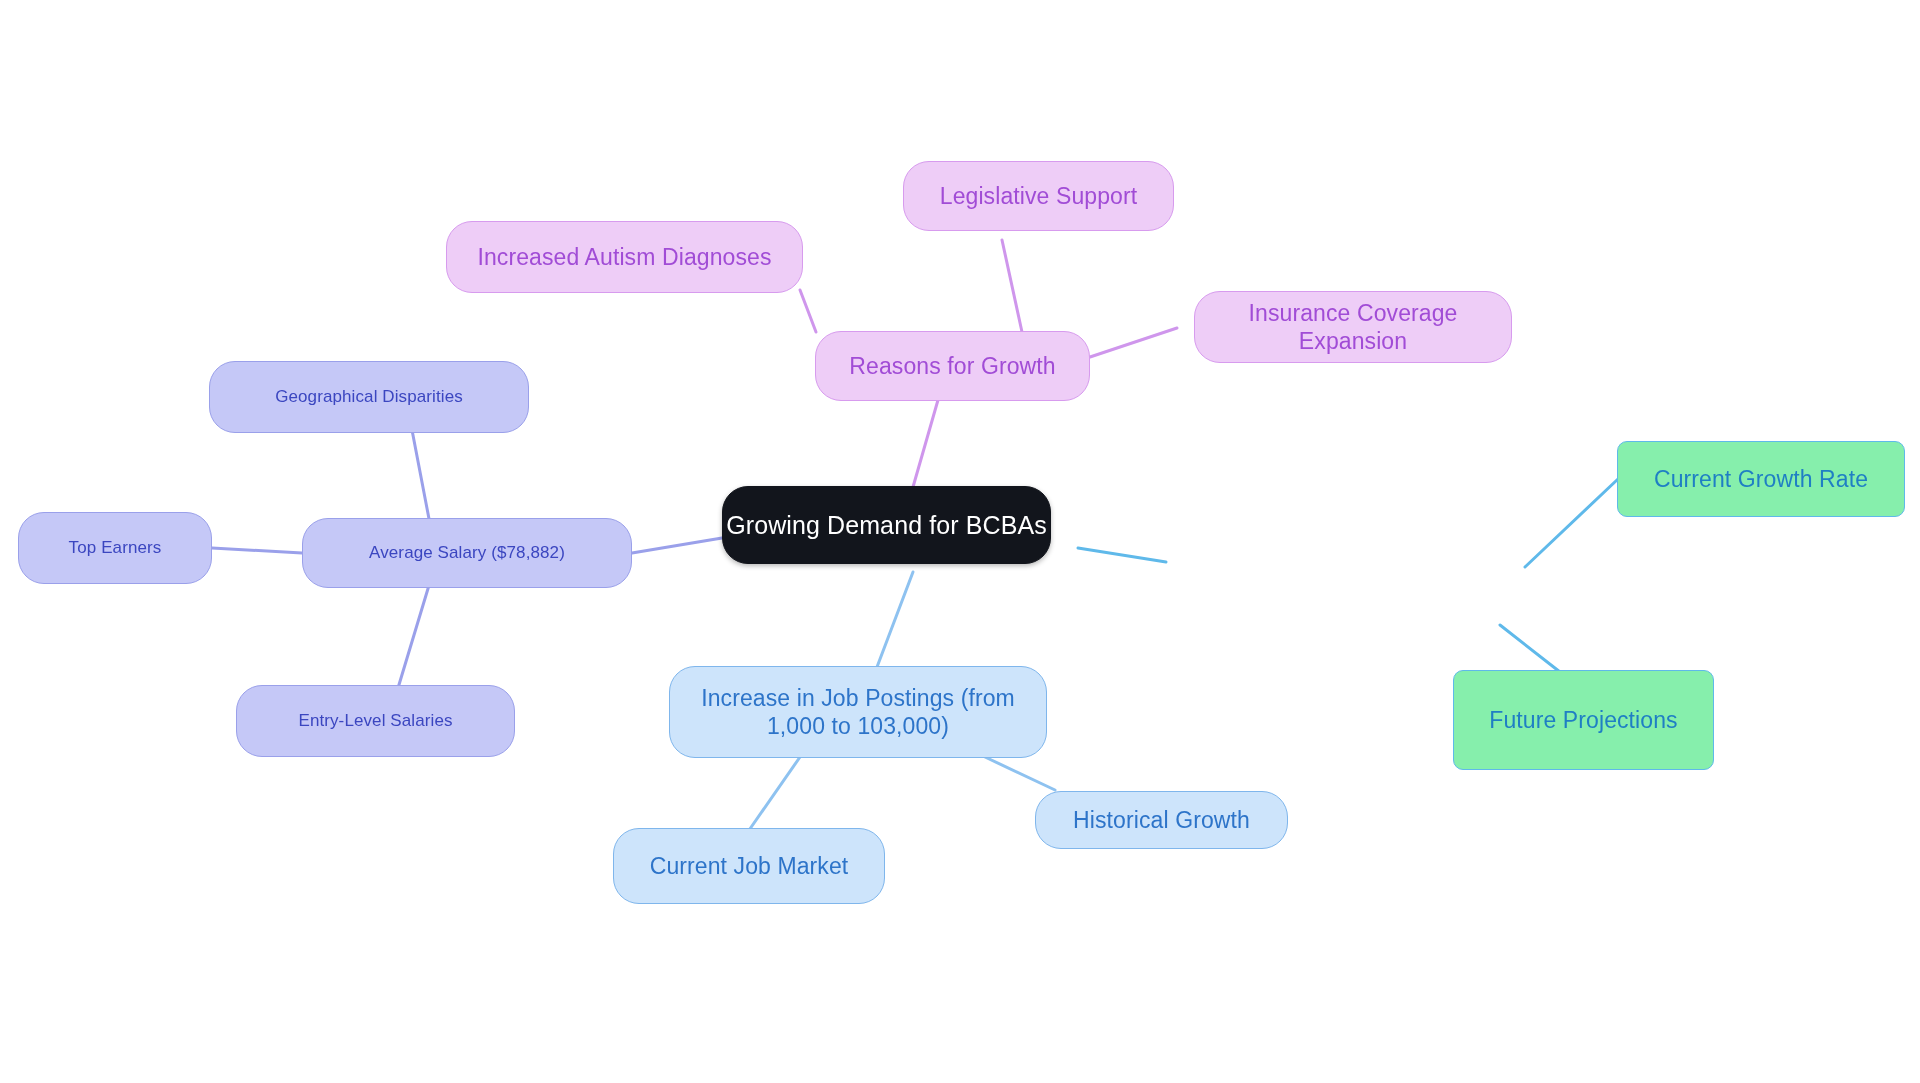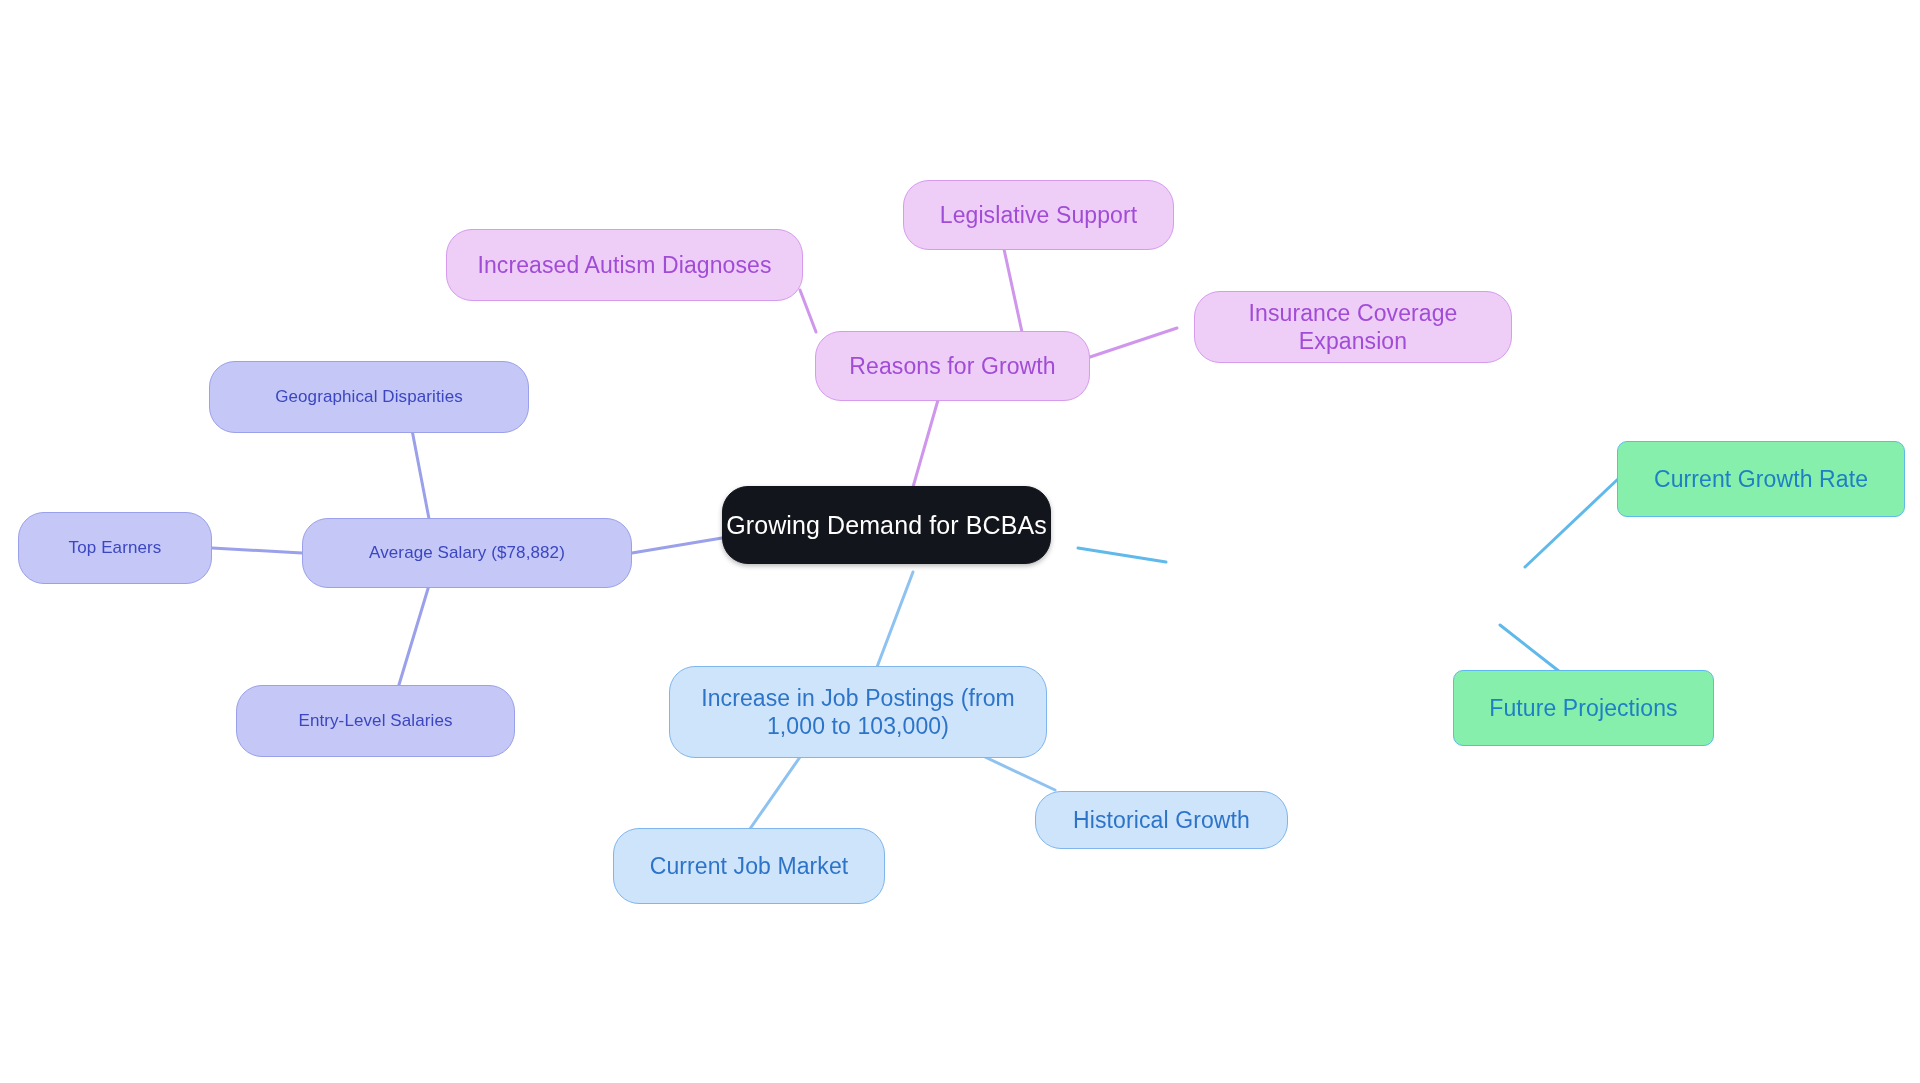--- a/index.html
+++ b/index.html
@@ -110,34 +110,34 @@
     <path d="M 302 553 L 212 548" stroke="#9aa0ea" stroke-width="3" fill="none" stroke-linecap="round"></path>
 
     <path d="M 430 582 L 398 688" stroke="#9aa0ea" stroke-width="3" fill="none" stroke-linecap="round"></path>
   </svg>
 
   <div class="node node-root" style="left:722px; top:486px; width:329px; height:78px;">Growing Demand for BCBAs</div>
 
 
   <div class="node node-blue-dark" style="left:1617px; top:441px; width:288px; height:76px;">Current Growth Rate</div>
 
-  <div class="node node-blue-dark" style="left:1453px; top:670px; width:261px; height:76px;">Future Projections</div>
+  <div class="node node-blue-dark" style="left:1453px; top:670px; width:261px; height:100px;">Future Projections</div>
 
   <div class="node node-blue-light" style="left:669px; top:666px; width:378px; height:92px;">Increase in Job Postings (from
 1,000 to 103,000)</div>
 
   <div class="node node-blue-light" style="left:1035px; top:791px; width:253px; height:58px;">Historical Growth</div>
 
   <div class="node node-blue-light" style="left:613px; top:828px; width:272px; height:76px;">Current Job Market</div>
 
   <div class="node node-purple" style="left:815px; top:331px; width:275px; height:70px;">Reasons for Growth</div>
 
-  <div class="node node-purple" style="left:903px; top:180px; width:271px; height:70px;">Legislative Support</div>
+  <div class="node node-purple" style="left:903px; top:161px; width:271px; height:70px;">Legislative Support</div>
 
-  <div class="node node-purple" style="left:446px; top:229px; width:357px; height:72px;">Increased Autism Diagnoses</div>
+  <div class="node node-purple" style="left:446px; top:221px; width:357px; height:72px;">Increased Autism Diagnoses</div>
 
   <div class="node node-purple" style="left:1194px; top:291px; width:318px; height:72px;">Insurance Coverage Expansion</div>
 
   <div class="node node-indigo" style="left:302px; top:518px; width:330px; height:70px;">Average Salary ($78,882)</div>
 
   <div class="node node-indigo" style="left:209px; top:361px; width:320px; height:72px;">Geographical Disparities</div>
 
   <div class="node node-indigo" style="left:18px; top:512px; width:194px; height:72px;">Top Earners</div>
 
   <div class="node node-indigo" style="left:236px; top:685px; width:279px; height:72px;">Entry-Level Salaries</div>

